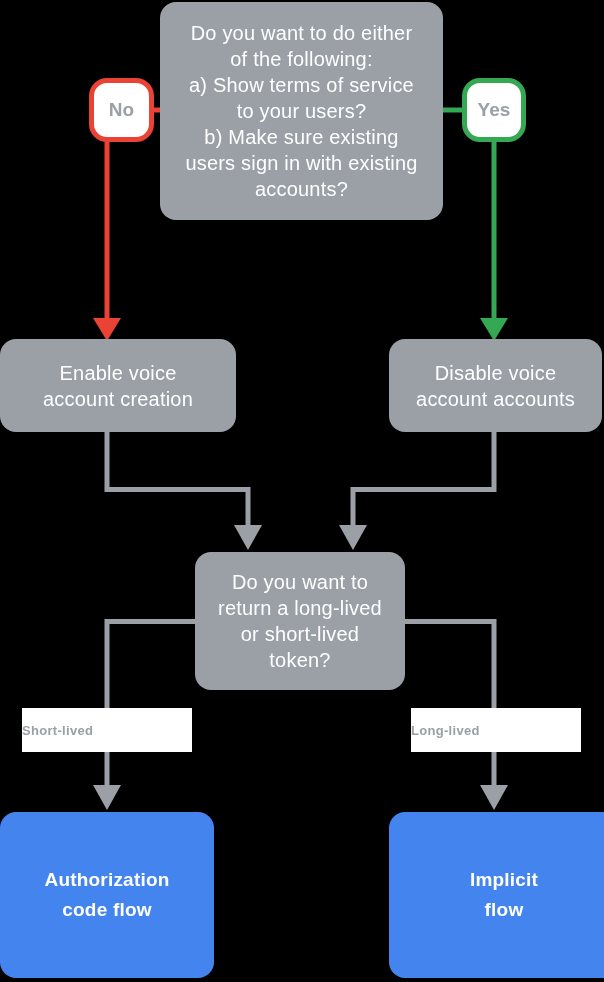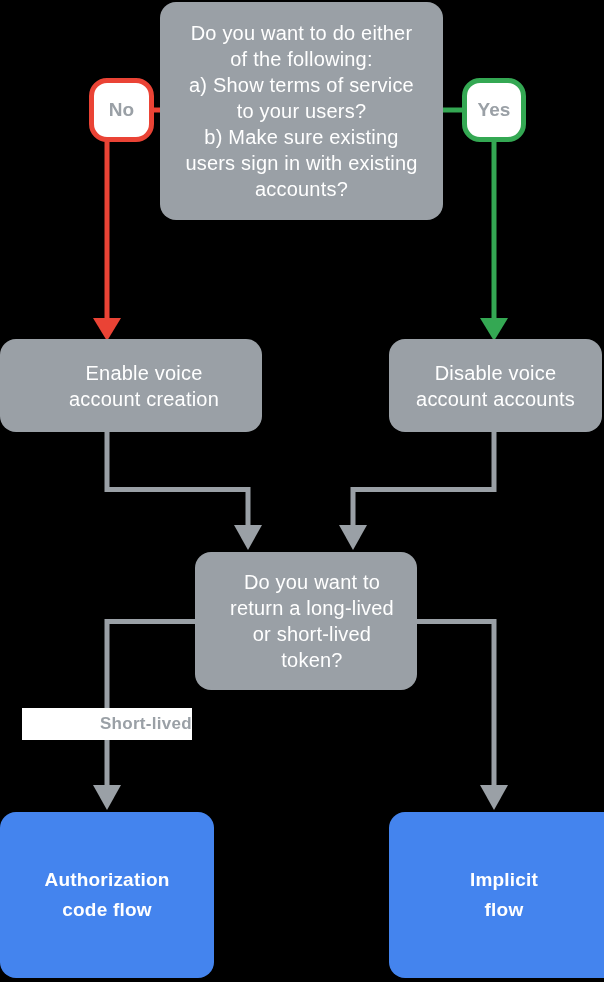--- a/index.html
+++ b/index.html
@@ -56,41 +56,41 @@
     border-radius: 18px;
     display: flex;
     align-items: center;
     justify-content: center;
     font-size: 19px;
     font-weight: 700;
   }
   .white-label {
     position: absolute;
     background: #fff;
-    height: 32px;
+    height: 44px;
     display: flex;
     align-items: center;
-    justify-content: flex-end;
-    font-size: 17px;
+    justify-content: flex-start;
+    font-size: 13px;
     font-weight: 700;
     letter-spacing: 0.3px;
   }
   .blue-node {
     color: #fff;
     font-size: 19px;
     line-height: 30px;
     font-weight: 700;
     letter-spacing: 0.2px;
   }
 
   
   #question-top   { left: 160px; top: 2px;   width: 283px; height: 218px; }
   #no-badge       { left: 89px;  top: 78px;  width: 65px;  height: 64px; }
   #yes-badge      { left: 462px; top: 78px;  width: 64px;  height: 64px; }
-  #enable-voice   { left: 0px;   top: 339px; width: 236px; height: 93px; padding-left: 26px; }
+  #enable-voice   { left: 0px;   top: 339px; width: 236px; height: 93px; }
   #disable-voice  { left: 389px; top: 339px; width: 213px; height: 93px; }
   #question-token { left: 195px; top: 552px; width: 210px; height: 138px; }
   #label-short    { left: 22px;  top: 708px; width: 170px; }
   #label-long     { left: 411px; top: 708px; width: 170px; }
   #auth-code-flow { left: 0px;   top: 812px; width: 214px; height: 166px; }
   #implicit-flow  { left: 389px; top: 812px; width: 230px; height: 166px; }
 </style>
 </head>
 <body>
 
@@ -136,29 +136,32 @@
 
   <div class="node gray-node" id="enable-voice" style="background-color: rgb(154, 160, 166);">
     <span class="node-text">Enable voice
 account creation</span>
   </div>
   <div class="node gray-node" id="disable-voice" style="background-color: rgb(154, 160, 166);">
     <span class="node-text">Disable voice
 account accounts</span>
   </div>
 
-  <div class="node gray-node" id="question-token" style="background-color: rgb(154, 160, 166); padding-left: 12px;">
+  <div class="node gray-node" id="question-token" style="background-color: rgb(154, 160, 166);">
     <span class="node-text">Do you want to
 return a long-lived
 or short-lived
 token?</span>
   </div>
 
   <div class="white-label" id="label-short" style="color: rgb(154, 160, 166);">
     <span class="node-text">Short-lived</span>
+  </div>
+  <div class="white-label" id="label-long" style="color: rgb(154, 160, 166);">
+    <span class="node-text">Long-lived</span>
   </div>
 
   <div class="node blue-node" id="auth-code-flow" style="background-color: rgb(68, 132, 238);">
     <span class="node-text">Authorization
 code flow</span>
   </div>
   <div class="node blue-node" id="implicit-flow" style="background-color: rgb(68, 132, 238);">
     <span class="node-text">Implicit
 flow</span>
   </div>

